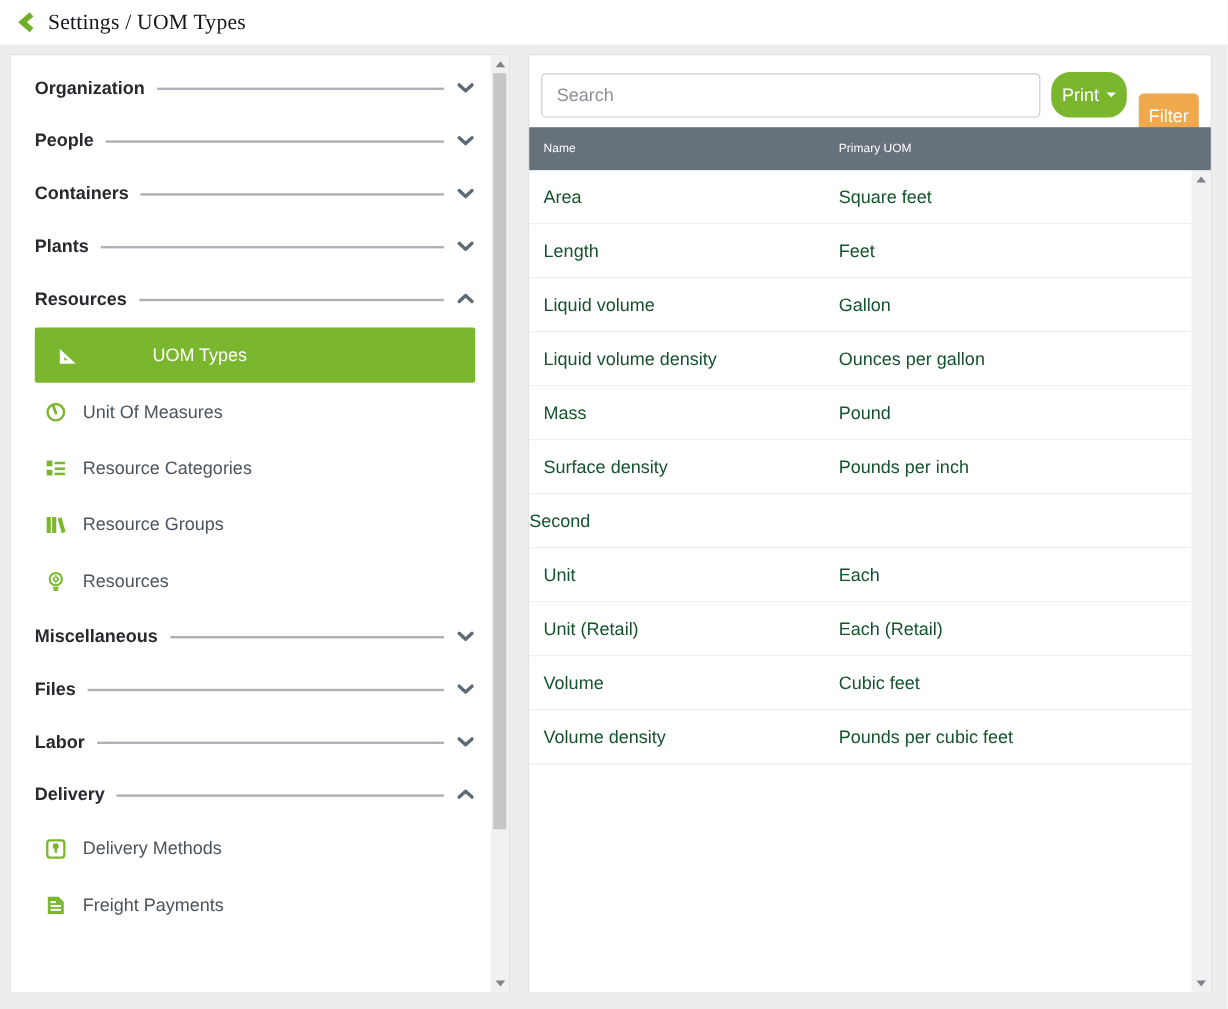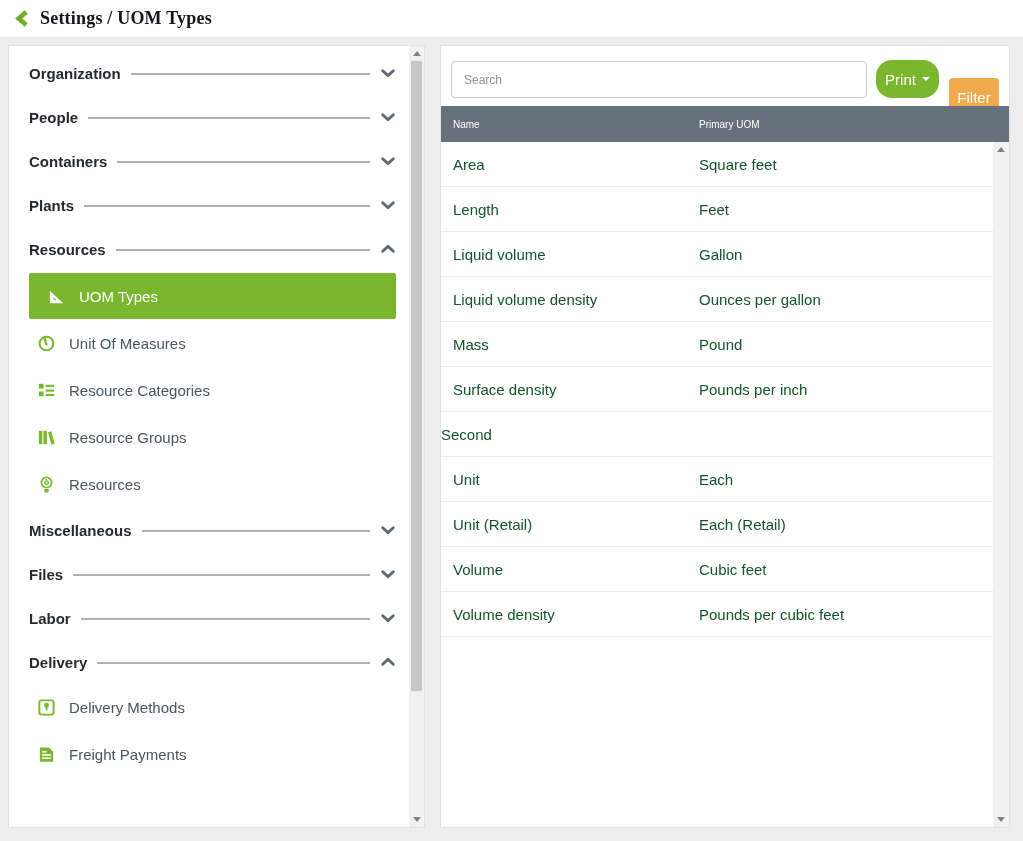--- a/index.html
+++ b/index.html
@@ -10,59 +10,59 @@
     font-family:"Liberation Sans", sans-serif;
   }
 
   
   .topbar {
     position:absolute; top:0; left:0; right:0; height:37px;
     background:#ffffff; display:flex; align-items:center; padding-left:13px;
   }
   .back-btn { width:18px; height:18px; display:flex; align-items:center; justify-content:center; cursor:pointer; }
   .breadcrumb {
-    margin-left:9px; font-family:"Liberation Serif", serif; font-weight:bold;
+    margin-left:9px; font-family:"Liberation Serif", serif; font-weight:normal;
     font-size:18px; color:#15151d; letter-spacing:.2px;
   }
 
   
   .panel { position:absolute; top:45px; bottom:13px; background:#fff; border:1px solid #e1e2e3; }
   .sidebar { left:8px;  width:417px; }
   .main    { left:440px; width:570px; }
 
   
   .side-content { position:absolute; left:0; top:0; right:15px; bottom:0; padding:5px 13px 0 20px; }
   .section { height:44px; display:flex; align-items:center; cursor:pointer; }
   .section-label { font-weight:bold; font-size:15px; color:#26292d; white-space:nowrap; }
   .section-rule  { flex:1; height:2px; background:#adb2b6; margin:2px 10px 0 10px; }
   .chev { width:16px; height:16px; color:#5d6a75; flex:none; }
 
   .subitem { height:47px; display:flex; align-items:center; padding-left:8px; font-size:15px; color:#4b545c; cursor:pointer; }
   .subitem .icn { width:19px; height:19px; margin-right:13px; color:#7ab62e; flex:none; }
   .subitem.selected {
     background:#7ab62e; color:#ffffff; height:46px; margin:2px 0 1px 0;
-    padding-left:18px; border-radius:2px;
+    padding-left:18px; border-radius:2px;gap:48px;
   }
   .subitem.selected .icn { color:#ffffff; }
 
   
   .sb { position:absolute; background:#f1f1f1; }
   .sb-side { top:0; right:0; width:15px; bottom:0; }
   .sb-main { top:96px; right:0; width:16px; bottom:0; }
   .sb-thumb { position:absolute; left:2px; right:2px; background:#c4c6c8; }
   .sb-arrow { position:absolute; left:0; right:0; height:15px; display:flex; align-items:center; justify-content:center; cursor:pointer; }
   .sb-arrow.top { top:0; } .sb-arrow.bottom { bottom:0; }
   .tri-up   { width:0; height:0; border-left:4px solid transparent; border-right:4px solid transparent; border-bottom:5px solid #7f8387; }
   .tri-down { width:0; height:0; border-left:4px solid transparent; border-right:4px solid transparent; border-top:5px solid #7f8387; }
 
   
   .search {
     position:absolute; left:10px; top:15px; width:416px; height:37px;
     border:1px solid #c9cdd1; border-radius:4px; padding:0 12px;
-    font-size:12px; color:#444; font-family:inherit; outline:none; background:#fff;
+    font-size:15px; color:#444; font-family:inherit; outline:none; background:#fff;
   }
   .search::placeholder { color:#8d9298; }
   .btn {
     position:absolute; top:14px; height:38px; border:none; border-radius:4px;
     color:#fff; font-size:15px; font-family:inherit; cursor:pointer;
     display:flex; align-items:center; justify-content:center;
   }
   .btn-print  { right:70px; width:63px; background:#7ab62e;border-radius:16px; }
   .btn-filter { right:10px; width:50px; background:#f0a94d;margin-top:18px; }
   .caret { width:0; height:0; border-left:4px solid transparent; border-right:4px solid transparent; border-top:4px solid #fff; margin-left:6px; }

